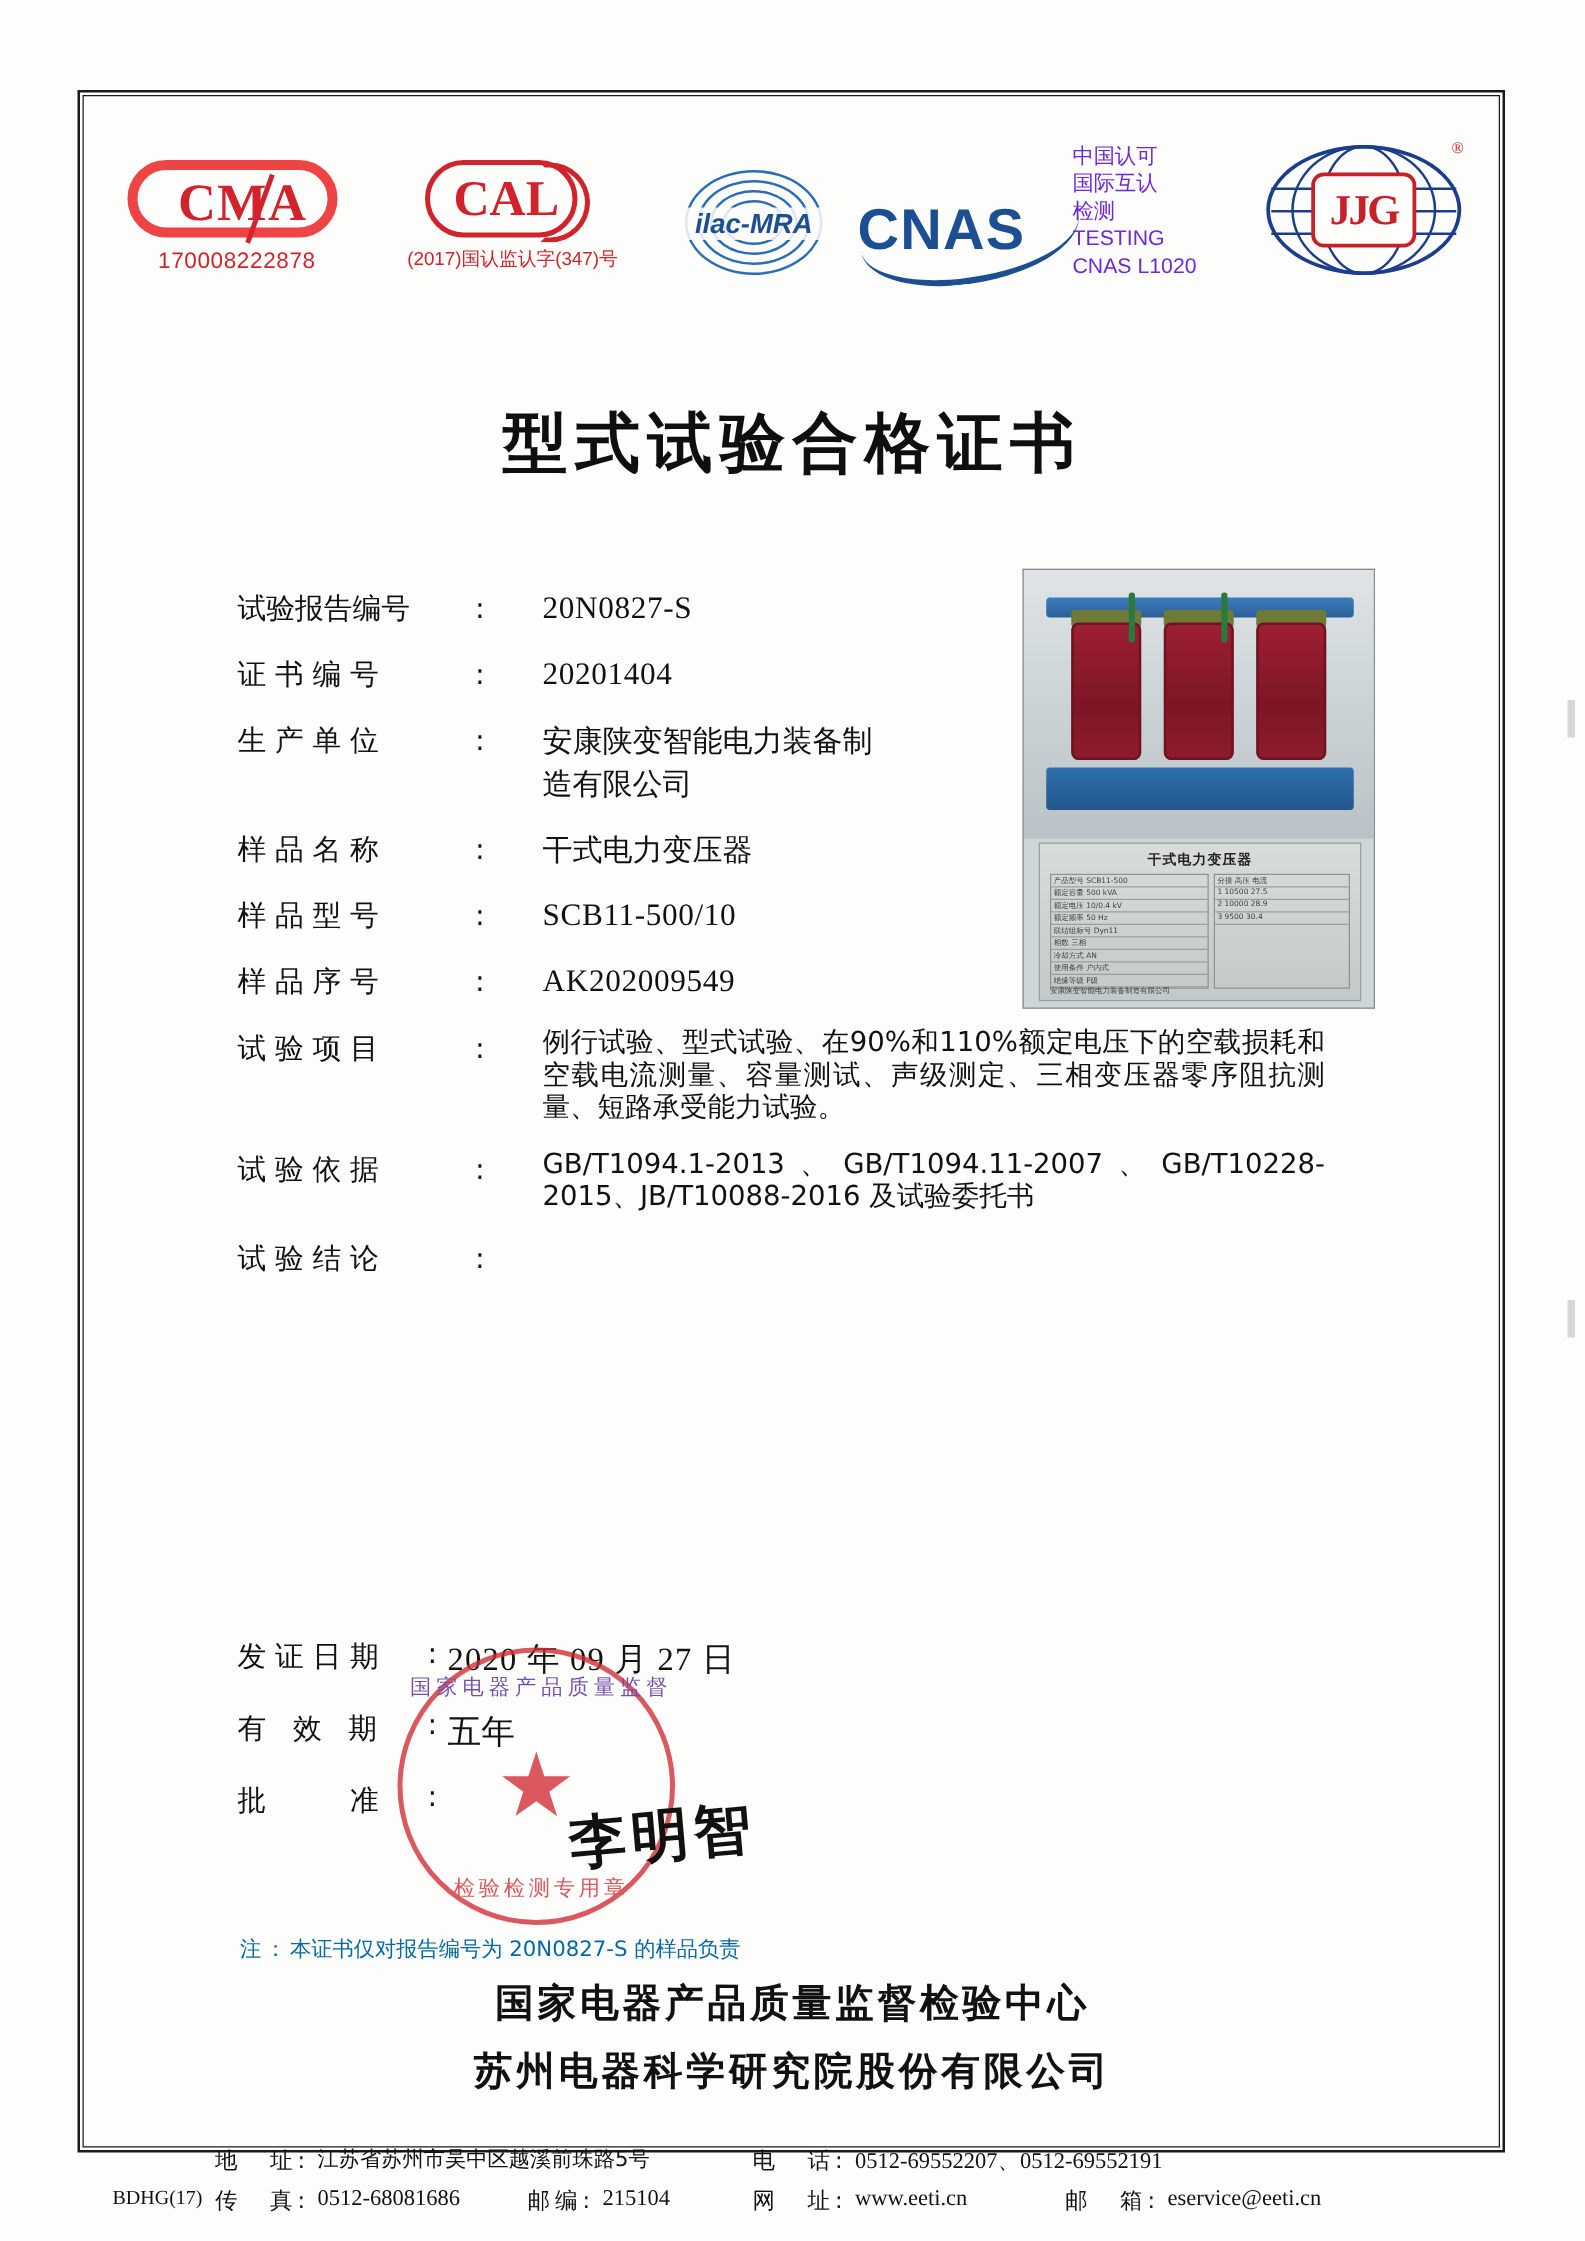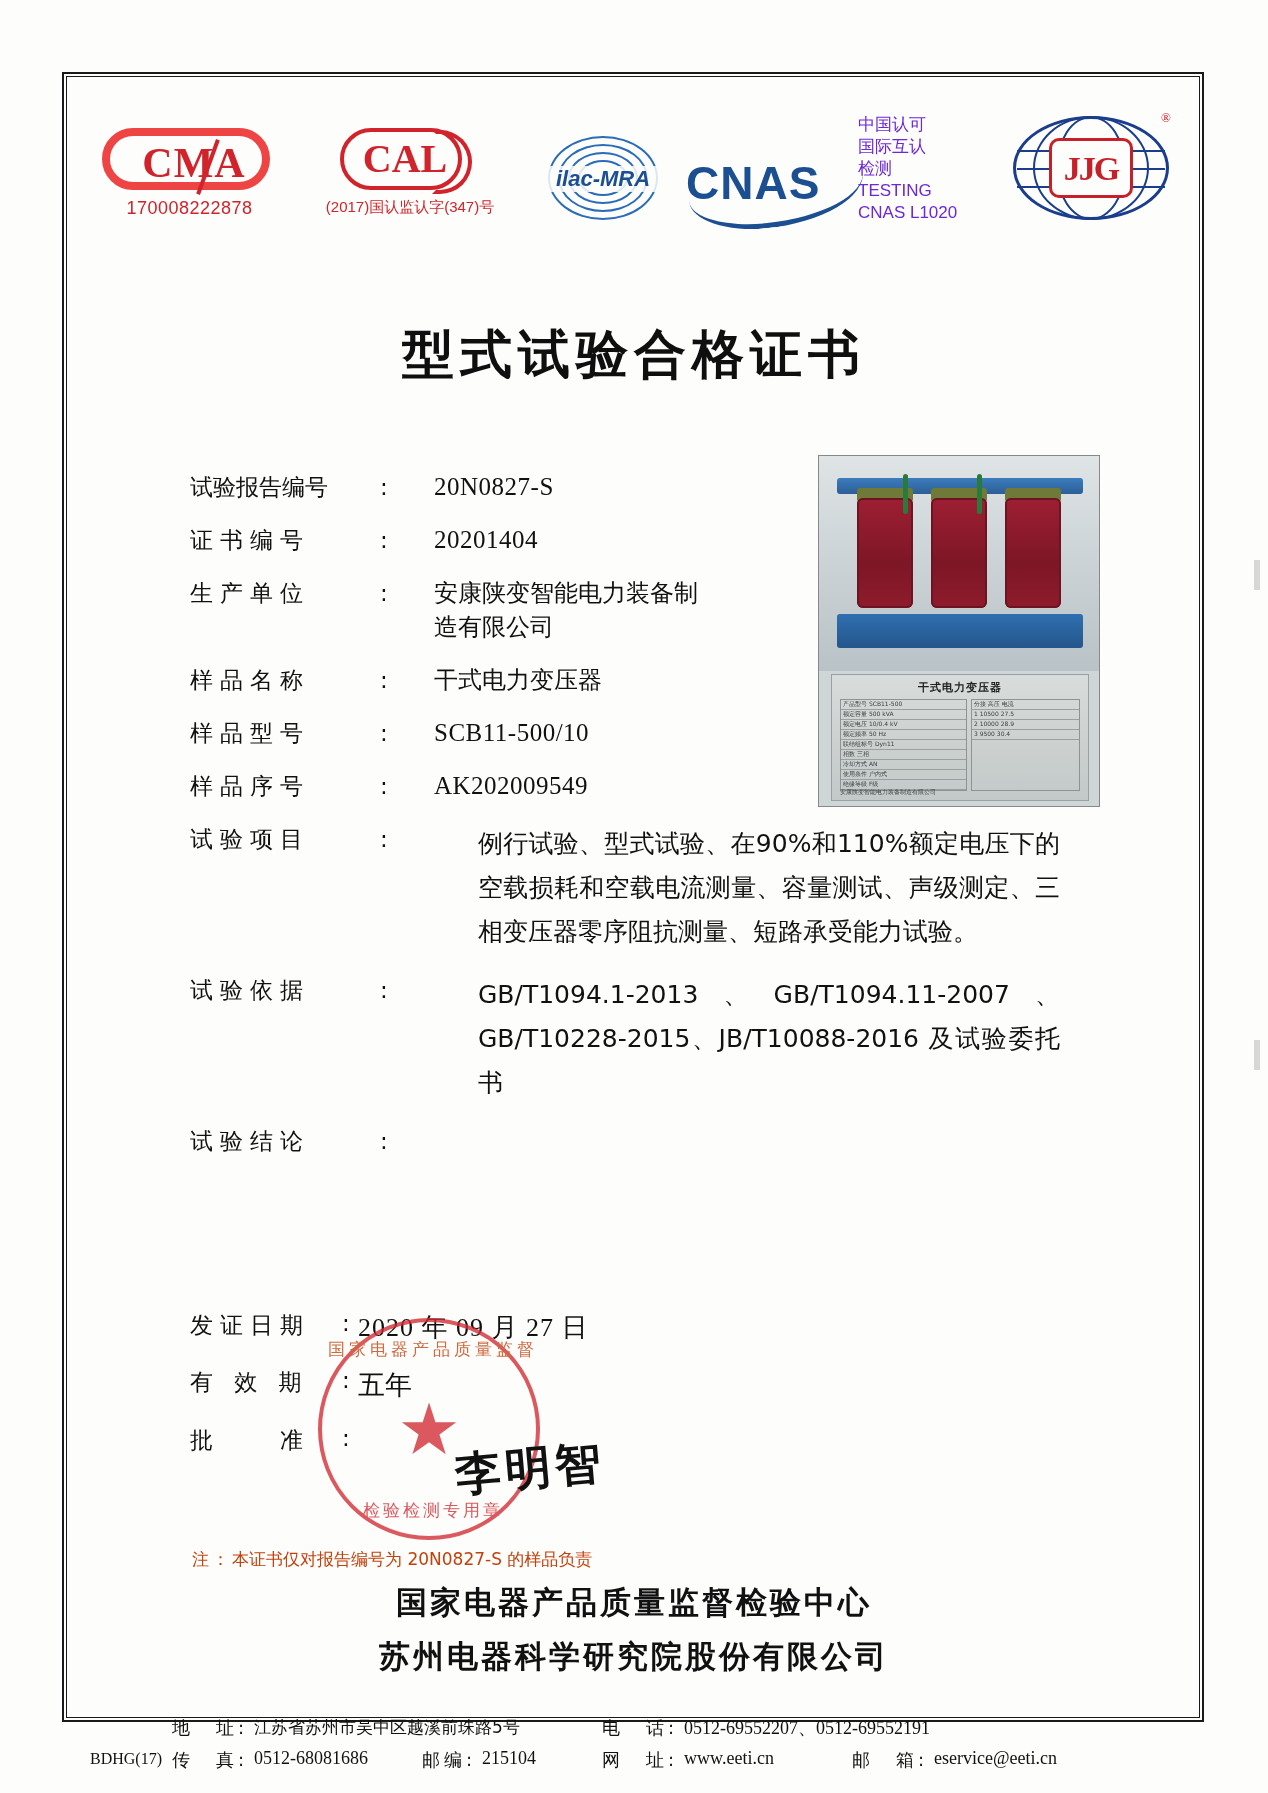--- a/index.html
+++ b/index.html
@@ -290,24 +290,23 @@
     font-family: "Liberation Serif", serif;
     font-size: 25px;
     color: #111;
   }
   .field-value.cn {
     font-family: "DejaVu Sans", sans-serif;
     font-size: 24px;
   }
   .field-value.para {
     font-family: "DejaVu Sans", sans-serif;
-    font-size: 25px;
-    line-height: 44px;
+    font-size: 22px;
+    line-height: 26px;
     text-align: justify;
-    margin-left: 44px;
   }
   .field-value.mono {
     font-family: "Liberation Serif", serif;
     letter-spacing: 0.5px;
   }
   .row-wide .field-label { width: 152px; }
   .narrow-fields { width: 530px; }
 
   
   .photo {
@@ -466,21 +465,21 @@
     transform: translate(-50%,-50%);
     color: #d12b33;
     font-size: 62px;
     line-height: 62px;
   }
   .stamp-top {
     position: absolute;
     left: 0; top: 16px;
     width: 222px;
     text-align: center;
-    color: #c2410c;
+    color: #4c1d95;
     font-family: Liberation Serif, serif;
     font-size: 17px;
     letter-spacing: 4px;
   }
   .stamp-bottom {
     position: absolute;
     left: 0; bottom: 14px;
     width: 222px;
     text-align: center;
     color: #d12b33;
@@ -500,21 +499,21 @@
     font-weight: bold;
   }
 
   
   .note {
     position: absolute;
     left: 192px;
     top: 1548px;
     font-family: "DejaVu Sans", sans-serif;
     font-size: 17px;
-    color: #c2410c;
+    color: #0369a1;
   }
   .note .note-lead { letter-spacing: 3px; }
 
   
   .org1 {
     position: absolute;
     left: 0; top: 1582px;
     width: 1268px;
     text-align: center;
     font-family: "DejaVu Sans", sans-serif;

